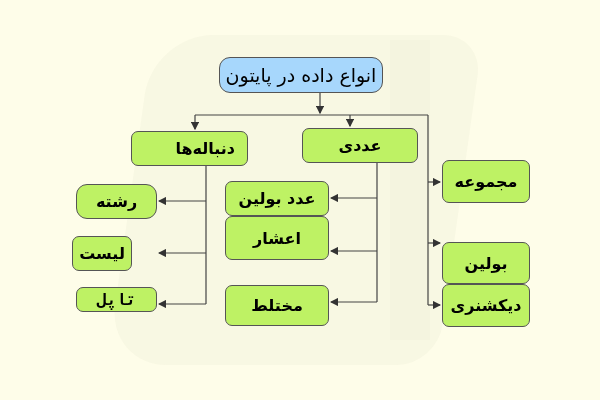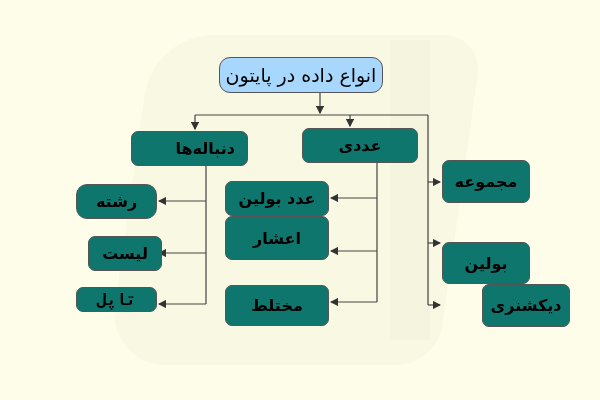--- a/index.html
+++ b/index.html
@@ -2,21 +2,21 @@
 <html><head>
 <meta charset="utf-8">
 <style>
   html, body { margin:0; padding:0; }
   body { width:600px; height:400px; background:#fefde9; position:relative; overflow:hidden; font-family:"DejaVu Sans", sans-serif; }
   .wm { position:absolute; left:130px; top:35px; width:330px; height:330px; border-radius:60px 40px 40px 60px; background:#f5f5e0; opacity:0.7; transform:skewX(-8deg); }
   .wm2 { position:absolute; left:390px; top:40px; width:40px; height:300px; background:#f0f0dc; opacity:0.5; }
   svg.lines { position:absolute; left:0; top:0; }
   .box { position:absolute; box-sizing:border-box; border:1.3px solid #555; border-radius:7px; display:flex; align-items:center; justify-content:center; direction:rtl; color:#000; font-weight:bold; font-size:16px; }
   .root { background:#a7d7fc; font-size:19px; font-weight:normal; }
-  .node { background:#0f766e; }
+  .node { background:#bef264; }
 </style>
 </head>
 <body>
 
 <div class="wm"></div>
 <div class="wm2"></div>
 
 <svg class="lines" width="600" height="400">
   <defs>
     <marker id="ah" markerWidth="7" markerHeight="7" refX="6" refY="3.5" orient="auto">
@@ -42,22 +42,22 @@
     <line x1="377" y1="302" x2="331" y2="302" marker-end="url(#ah)"></line>
   </g>
 </svg>
 
 <div class="box root" style="left:219px;top:57px;width:164px;height:36px;border-radius:11px;">انواع داده در پایتون</div>
 
 <div class="box node" style="left:131px;top:131px;width:117px;height:35px;justify-content:flex-start;padding-right:12px;">دنباله‌ها</div>
 <div class="box node" style="left:302px;top:128px;width:116px;height:35px;">عددی</div>
 
 <div class="box node" style="left:76px;top:184px;width:81px;height:35px;border-radius:11px;">رشته</div>
-<div class="box node" style="left:88px;top:236px;width:74px;height:35px;">لیست</div>
+<div class="box node" style="left:72px;top:236px;width:60px;height:35px;">لیست</div>
 <div class="box node" style="left:76px;top:287px;width:81px;height:25px;font-family:Liberation Mono, monospace;">تاپل</div>
 
 <div class="box node" style="left:225px;top:181px;width:104px;height:35px;">عدد بولین</div>
 <div class="box node" style="left:225px;top:216px;width:104px;height:44px;">اعشار</div>
 <div class="box node" style="left:225px;top:285px;width:104px;height:41px;">مختلط</div>
 
 <div class="box node" style="left:442px;top:160px;width:88px;height:43px;">مجموعه</div>
 <div class="box node" style="left:442px;top:222px;width:88px;height:42px;margin-top:20px;">بولین</div>
-<div class="box node" style="left:442px;top:284px;width:88px;height:43px;margin-left:40px;">دیکشنری</div>
+<div class="box node" style="left:442px;top:284px;width:88px;height:43px;">دیکشنری</div>
 
 </body></html>

